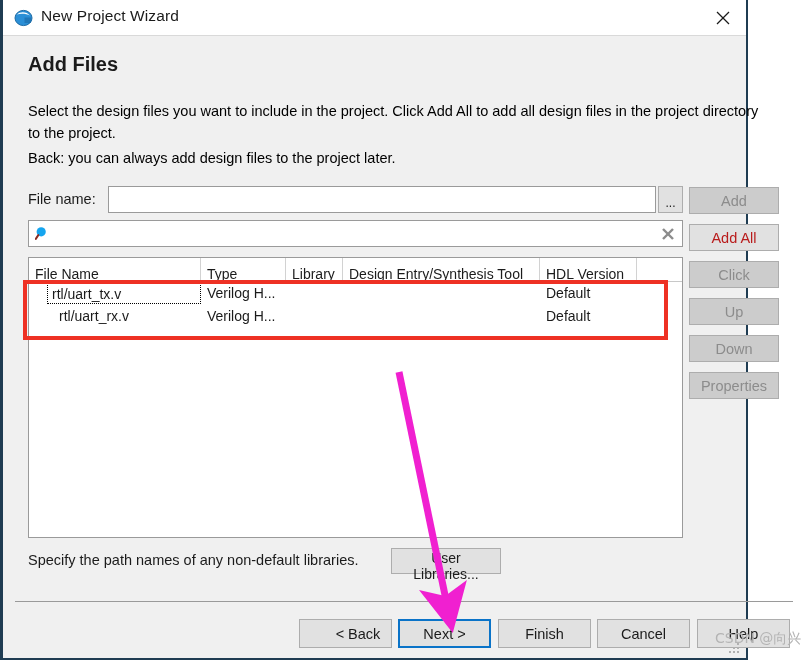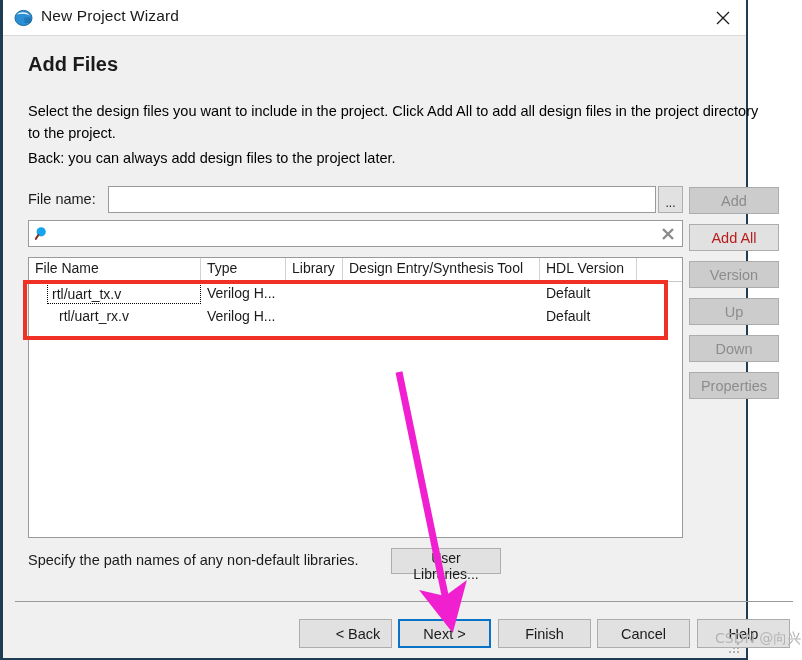--- a/index.html
+++ b/index.html
@@ -119,21 +119,21 @@
   }
   #hdr {
     position: relative;
     height: 24px;
     background: #ffffff;
     border-bottom: 1px solid #c8c8c8;
     display: flex;
   }
   .hcell {
     font-size: 14px; color: #1b1b1b;
-    padding: 2px 0 0 6px;
+    padding: 8px 0 0 6px;
     border-right: 1px solid #d2d2d2;
     white-space: nowrap;
     overflow: hidden;
     cursor: pointer;
   }
   .hcell.last { border-right: 1px solid #d2d2d2; }
   .row {
     display: flex;
     height: 23px;
     align-items: center;
@@ -308,21 +308,21 @@
       <div class="cell" style="width:57px"></div>
       <div class="cell" style="width:197px"></div>
       <div class="cell" style="width:97px">Default</div>
     </div>
   </div>
 
   <div id="red-rect"></div>
 
   <button class="sidebtn" style="top:187px">Add</button>
   <button class="sidebtn enabled" style="top:224px">Add All</button>
-  <button class="sidebtn" style="top:261px">Version</button>
+  <button class="sidebtn" style="top:261px">Click</button>
   <button class="sidebtn" style="top:298px">Up</button>
   <button class="sidebtn" style="top:335px">Down</button>
   <button class="sidebtn" style="top:372px">Properties</button>
 
   <div id="lib-text">Specify the path names of any non-default libraries.</div>
   <button id="userlib-btn">User Libraries...</button>
 
   <div id="footer-sep"></div>
   <button class="dlgbtn" id="btn-back">&lt; Back</button>
   <button class="dlgbtn focused" id="btn-next">Next &gt;</button>

